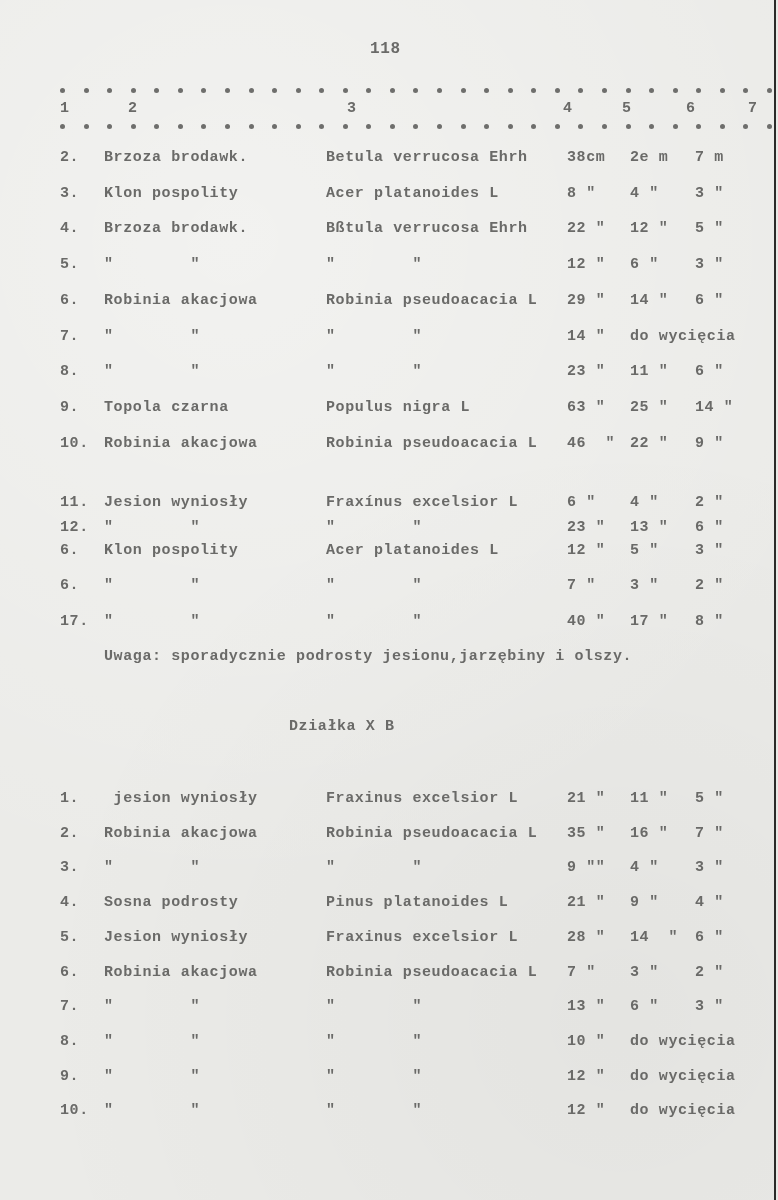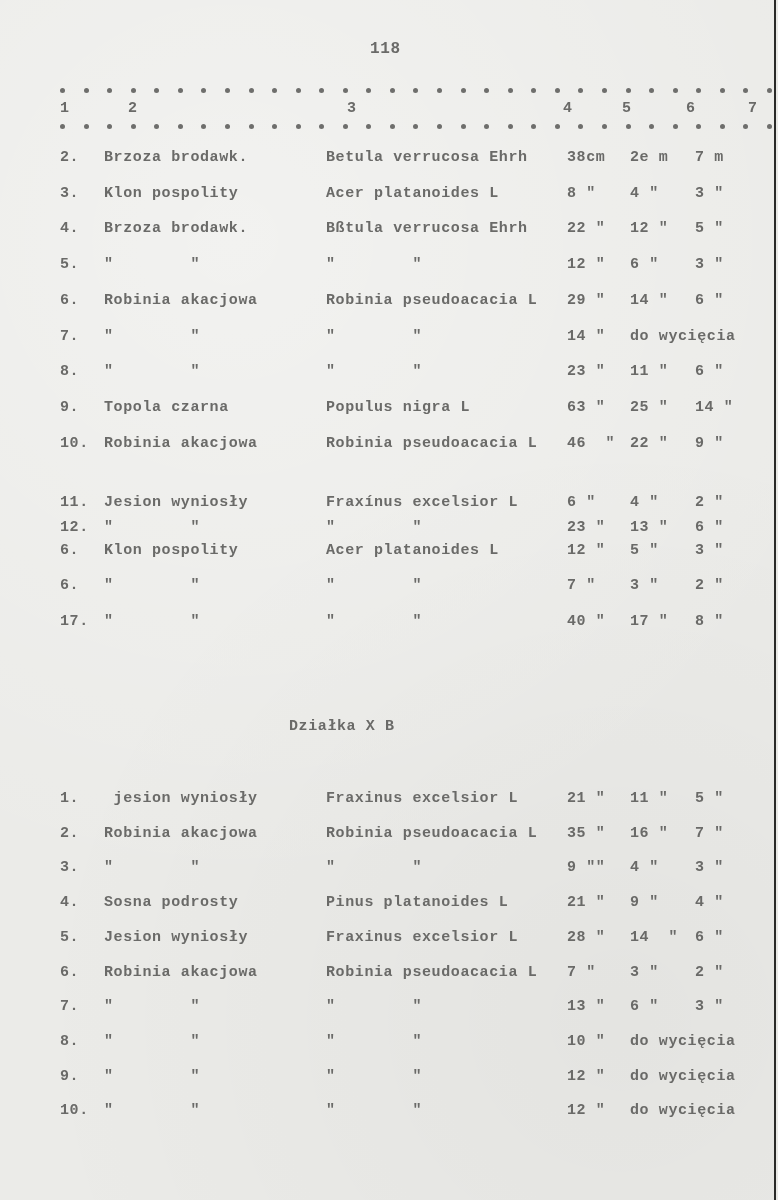--- a/index.html
+++ b/index.html
@@ -228,20 +228,21 @@
       <div class="row" style="top: 613.1px;">
         <span class="c c-no">17.</span>
         <span class="c c-pl">"        "</span>
         <span class="c c-la">"        "</span>
         <span class="c c-d">40 "</span>
         <span class="c c-h">17 "</span>
         <span class="c c-w">8 "</span>
       </div>
     </div>
 
+  <div class="txt note">Uwaga: sporadycznie podrosty jesionu,jarzębiny i olszy.</div>
 
   <div class="txt section">Działka X B</div>
 
   <div id="table2">
       <div class="row" style="top: 790px;">
         <span class="c c-no">1.</span>
         <span class="c c-pl"> jesion wyniosły</span>
         <span class="c c-la">Fraxinus excelsior L</span>
         <span class="c c-d">21 "</span>
         <span class="c c-h">11 "</span>

